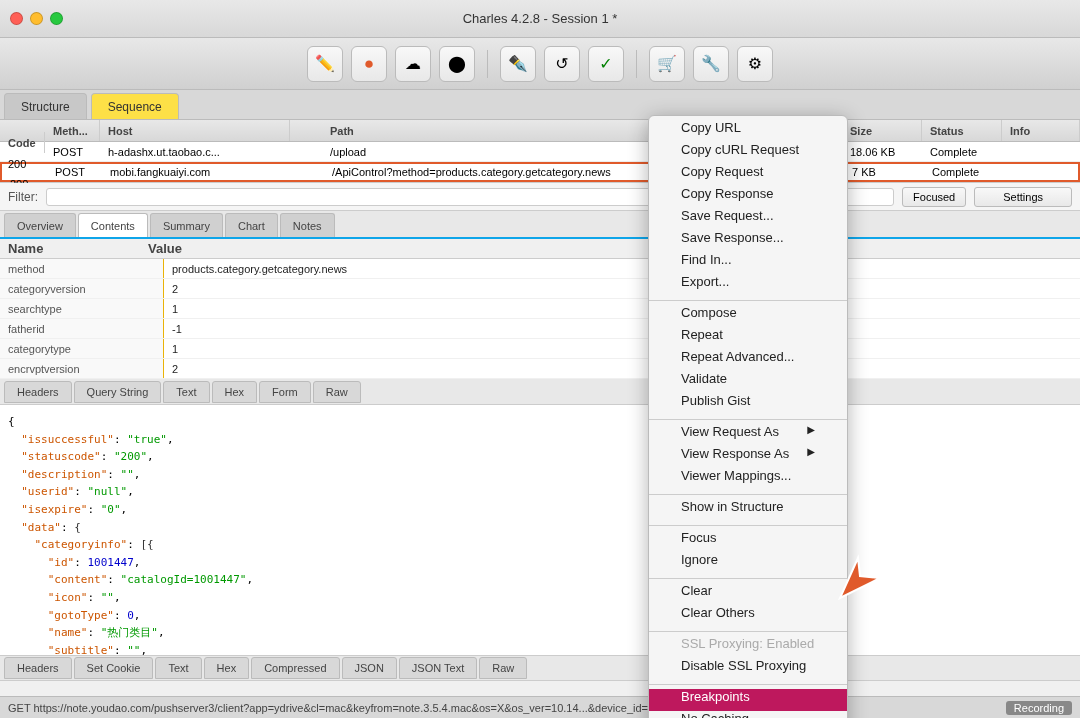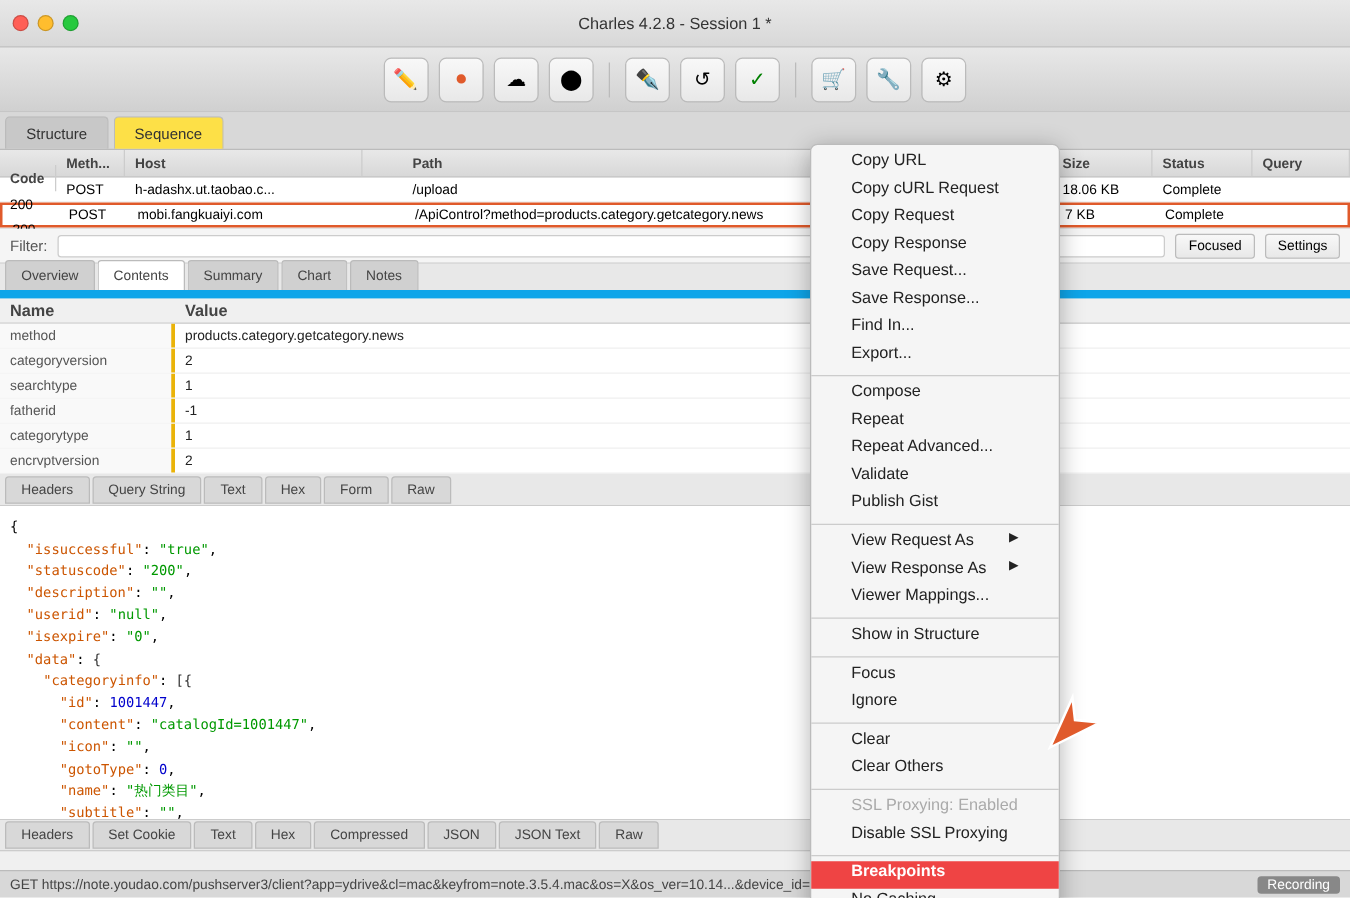--- a/index.html
+++ b/index.html
@@ -187,33 +187,33 @@
       height: 20px;
       padding: 0 10px;
       background: linear-gradient(to bottom, #f8f8f8, #e8e8e8);
       border: 1px solid #bbb;
       border-radius: 3px;
       font-size: 11px;
       cursor: pointer;
     }
     .settings-btn {
       height: 20px;
-      padding: 0 9px;
+      padding: 0 28px;
       background: linear-gradient(to bottom, #f8f8f8, #e8e8e8);
       border: 1px solid #bbb;
       border-radius: 3px;
       font-size: 11px;
       cursor: pointer;
     }
 
     
     .detail-tabs {
       height: 28px;
       background: #e8e8e8;
-      border-bottom: 7px solid #0ea5e9;
+      border-bottom: 2px solid #0ea5e9;
       display: flex;
       align-items: flex-end;
       padding-left: 4px;
       gap: 2px;
     }
     .detail-tab {
       height: 24px;
       padding: 0 12px;
       background: #d0d0d0;
       border: 1px solid #bbb;
@@ -234,26 +234,26 @@
     .data-table {
       background: white;
     }
     .data-row {
       height: 20px;
       display: flex;
       border-bottom: 1px solid #f0f0f0;
       font-size: 11px;
     }
     .data-name {
-      width: 140px;
+      width: 164px;
       padding: 0 8px;
       color: #555;
       font-weight: 500;
       background: #f9f9f9;
-      border-right: 3px solid #eab308;
+      border-right: 1px solid #eab308;
       display: flex;
       align-items: center;
     }
     .data-value {
       padding: 0 8px;
       color: #222;
       display: flex;
       align-items: center;
     }
     .data-header-row {
@@ -373,21 +373,21 @@
       font-size: 13px;
     }
     .menu-item {
       height: 22px;
       padding: 0 32px;
       display: flex;
       justify-content: space-between;
       cursor: pointer;
       color: #222;
     }
-    .menu-item.highlighted { background: #ef4444; color: white; font-weight: bold; }
+    .menu-item.highlighted { background: #be185d; color: white; }
     .menu-item.disabled { color: #aaa; cursor: default; }
     .menu-separator {
       height: 1px;
       background: #ccc;
       margin: 4px 0;
     }
     .menu-arrow { font-size: 10px; }
 
     
     .arrow-cursor {
@@ -457,21 +457,21 @@
       <div class="th col-duration" data-name="header-duration">
           <span>Duration</span>
         </div>
       <div class="th col-size" data-name="header-size">
           <span>Size</span>
         </div>
       <div class="th col-status" data-name="header-status">
           <span>Status</span>
         </div>
       <div class="th col-info" data-name="header-info">
-          <span>Query</span>
+          <span>Info</span>
         </div>
     </div>
 
     <div class="table-row" data-name="table-row">
       <div class="td col-code" data-name="cell-code">
           <span>200</span>
         </div>
       <div class="td col-method" data-name="cell-method">
           <span>POST</span>
         </div>

